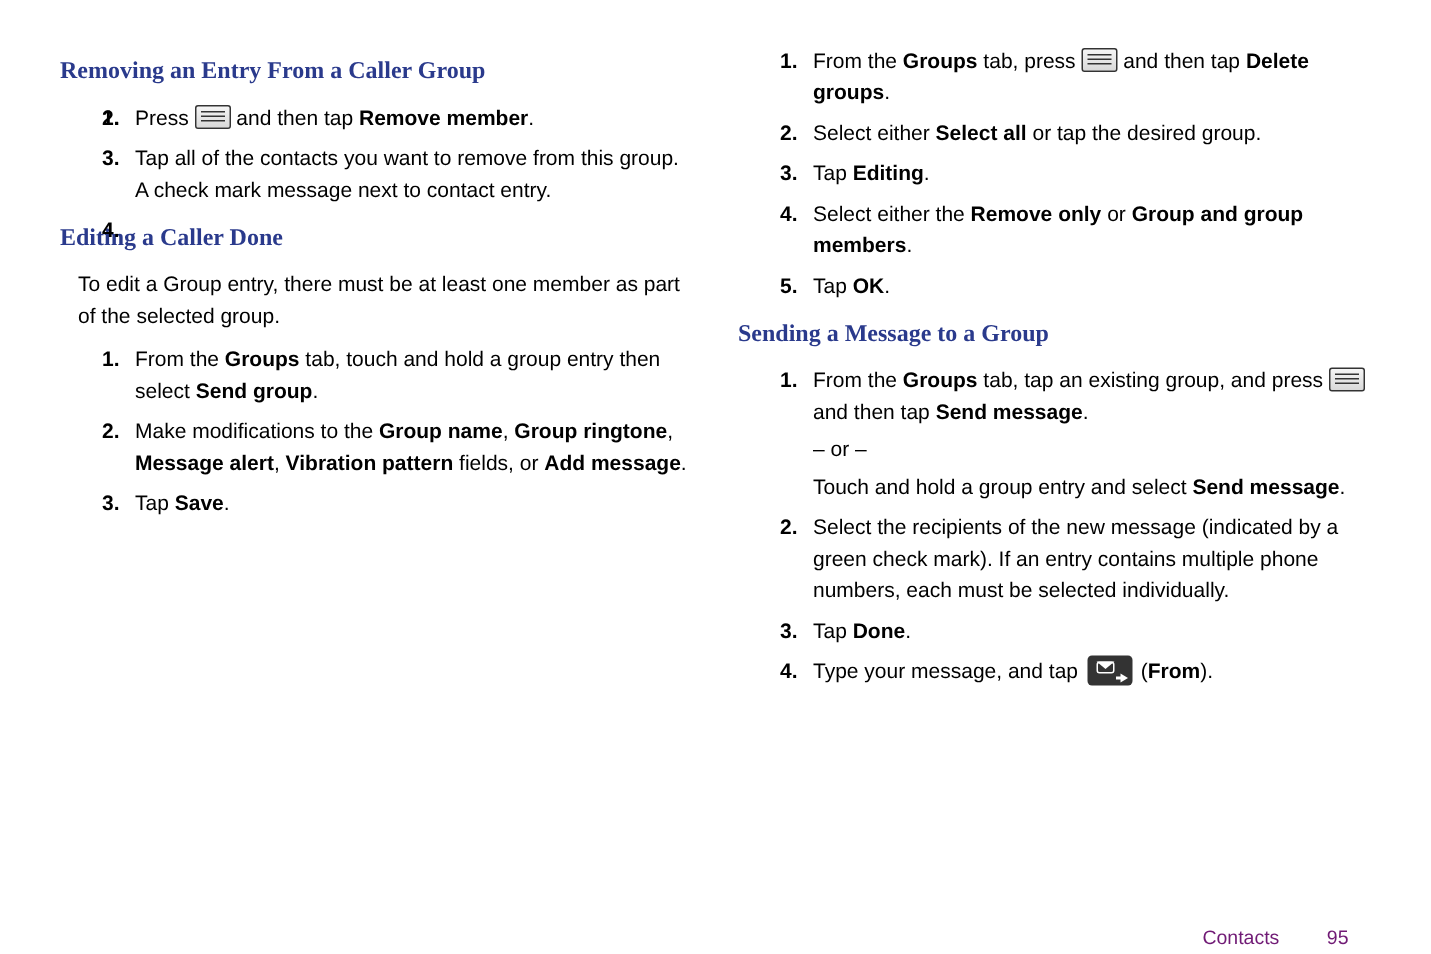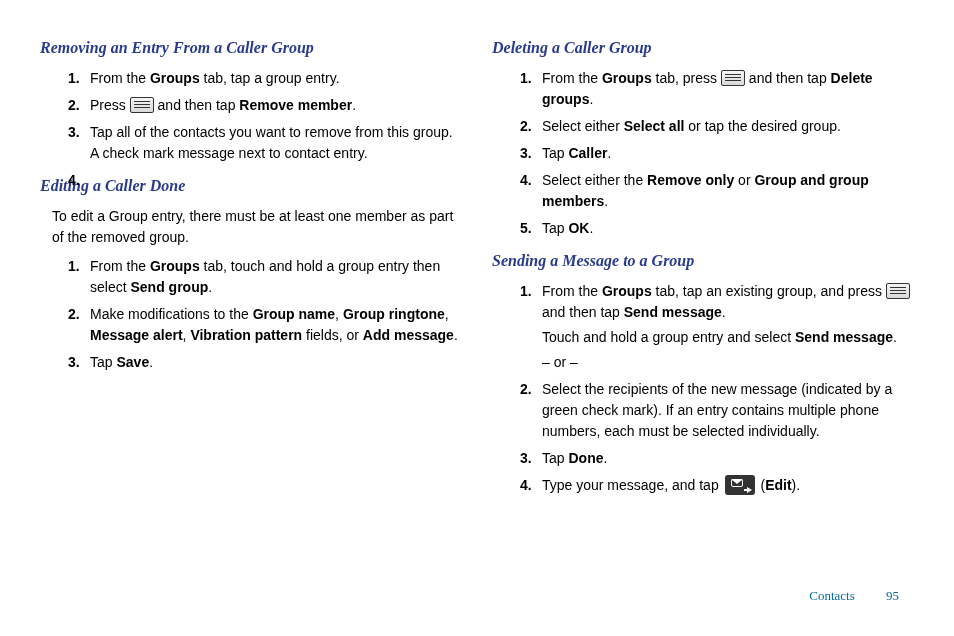--- a/index.html
+++ b/index.html
@@ -18,21 +18,20 @@
     padding: 30px 40px 10px 40px;
     column-gap: 30px;
     height: 560px;
   }
   .col {
     flex: 1;
     line-height: 1.5;
   }
   .section-heading {
     font-family: Georgia, 'Times New Roman', serif;
-    font-style: italic;
     font-weight: bold;
     color: #2a3a8c;
     font-size: 16px;
     margin: 6px 0 8px 0;
   }
   .intro {
     margin: 2px 0 8px 12px;
   }
   ol.steps {
     list-style: none;
@@ -108,63 +107,61 @@
   .send-icon .arrow::before {
     content:"";
     position:absolute;
     left:-8px; top:-1px;
     width:4px; height:2px;
     background:#fff;
   }
   .sub { margin-top: 4px; }
   .footer {
     position: absolute;
-    bottom: 32px;
+    bottom: 4px;
     right: 55px;
     font-size: 13px;
-    color: #0369a1;
-    font-family: Liberation Serif, serif;
+    color: #701a75;
   }
   .footer .sect { margin-right: 28px; }
 </style>
 </head>
 <body>
 
 <div class="page">
   <div class="col" id="left-col">
       <div class="section-heading">Removing an Entry From a Caller Group</div>
       <ol class="steps">
-        <li><span class="num">1.</span><span>From the <span class="b">Groups</span> tab, tap a group entry.</span></li>
+        <li><span class="num">1.</span></li>
         <li><span class="num">2.</span><span>Press  <span class="menu-icon"></span>  and then tap <span class="b">Remove member</span>.</span></li>
         <li><span class="num">3.</span><span>Tap all of the contacts you want to remove from this group. A check mark message next to contact entry.</span></li>
         <li><span class="num">4.</span></li>
       </ol>
       <div class="section-heading">Editing a Caller Done</div>
-      <div class="intro">To edit a Group entry, there must be at least one member as part of the removed group.</div>
+      <div class="intro">To edit a Group entry, there must be at least one member as part of the selected group.</div>
       <ol class="steps">
         <li><span class="num">1.</span><span>From the <span class="b">Groups</span> tab, touch and hold a group entry then select <span class="b">Send group</span>.</span></li>
         <li><span class="num">2.</span><span>Make modifications to the <span class="b">Group name</span>, <span class="b">Group ringtone</span>, <span class="b">Message alert</span>, <span class="b">Vibration pattern</span> fields, or <span class="b">Add message</span>.</span></li>
         <li><span class="num">3.</span><span>Tap <span class="b">Save</span>.</span></li>
       </ol>
     </div>
   <div class="col" id="right-col">
-      <div class="section-heading">Deleting a Caller Group</div>
       <ol class="steps">
         <li><span class="num">1.</span><span>From the <span class="b">Groups</span> tab, press  <span class="menu-icon"></span>  and then tap <span class="b">Delete groups</span>.</span></li>
         <li><span class="num">2.</span><span>Select either <span class="b">Select all</span> or tap the desired group.</span></li>
-        <li><span class="num">3.</span><span>Tap <span class="b">Caller</span>.</span></li>
+        <li><span class="num">3.</span><span>Tap <span class="b">Editing</span>.</span></li>
         <li><span class="num">4.</span><span>Select either the <span class="b">Remove only</span> or <span class="b">Group and group members</span>.</span></li>
         <li><span class="num">5.</span><span>Tap <span class="b">OK</span>.</span></li>
       </ol>
       <div class="section-heading">Sending a Message to a Group</div>
       <ol class="steps">
-        <li><span class="num">1.</span><span>From the <span class="b">Groups</span> tab, tap an existing group, and press  <span class="menu-icon"></span>  and then tap <span class="b">Send message</span>.<div class="sub">Touch and hold a group entry and select <span class="b">Send message</span>.</div><div class="sub">– or –</div></span></li>
+        <li><span class="num">1.</span><span>From the <span class="b">Groups</span> tab, tap an existing group, and press  <span class="menu-icon"></span>  and then tap <span class="b">Send message</span>.<div class="sub">– or –</div><div class="sub">Touch and hold a group entry and select <span class="b">Send message</span>.</div></span></li>
         <li><span class="num">2.</span><span>Select the recipients of the new message (indicated by a green check mark). If an entry contains multiple phone numbers, each must be selected individually.</span></li>
         <li><span class="num">3.</span><span>Tap <span class="b">Done</span>.</span></li>
-        <li><span class="num">4.</span><span>Type your message, and tap  <span class="send-icon"><span class="arrow"></span></span>  (<span class="b">Edit</span>).</span></li>
+        <li><span class="num">4.</span><span>Type your message, and tap  <span class="send-icon"><span class="arrow"></span></span>  (<span class="b">From</span>).</span></li>
       </ol>
     </div>
 </div>
 
 <div class="footer">
   <span class="sect">Contacts</span>
   <span>95</span>
 </div>
 
 </body></html>

